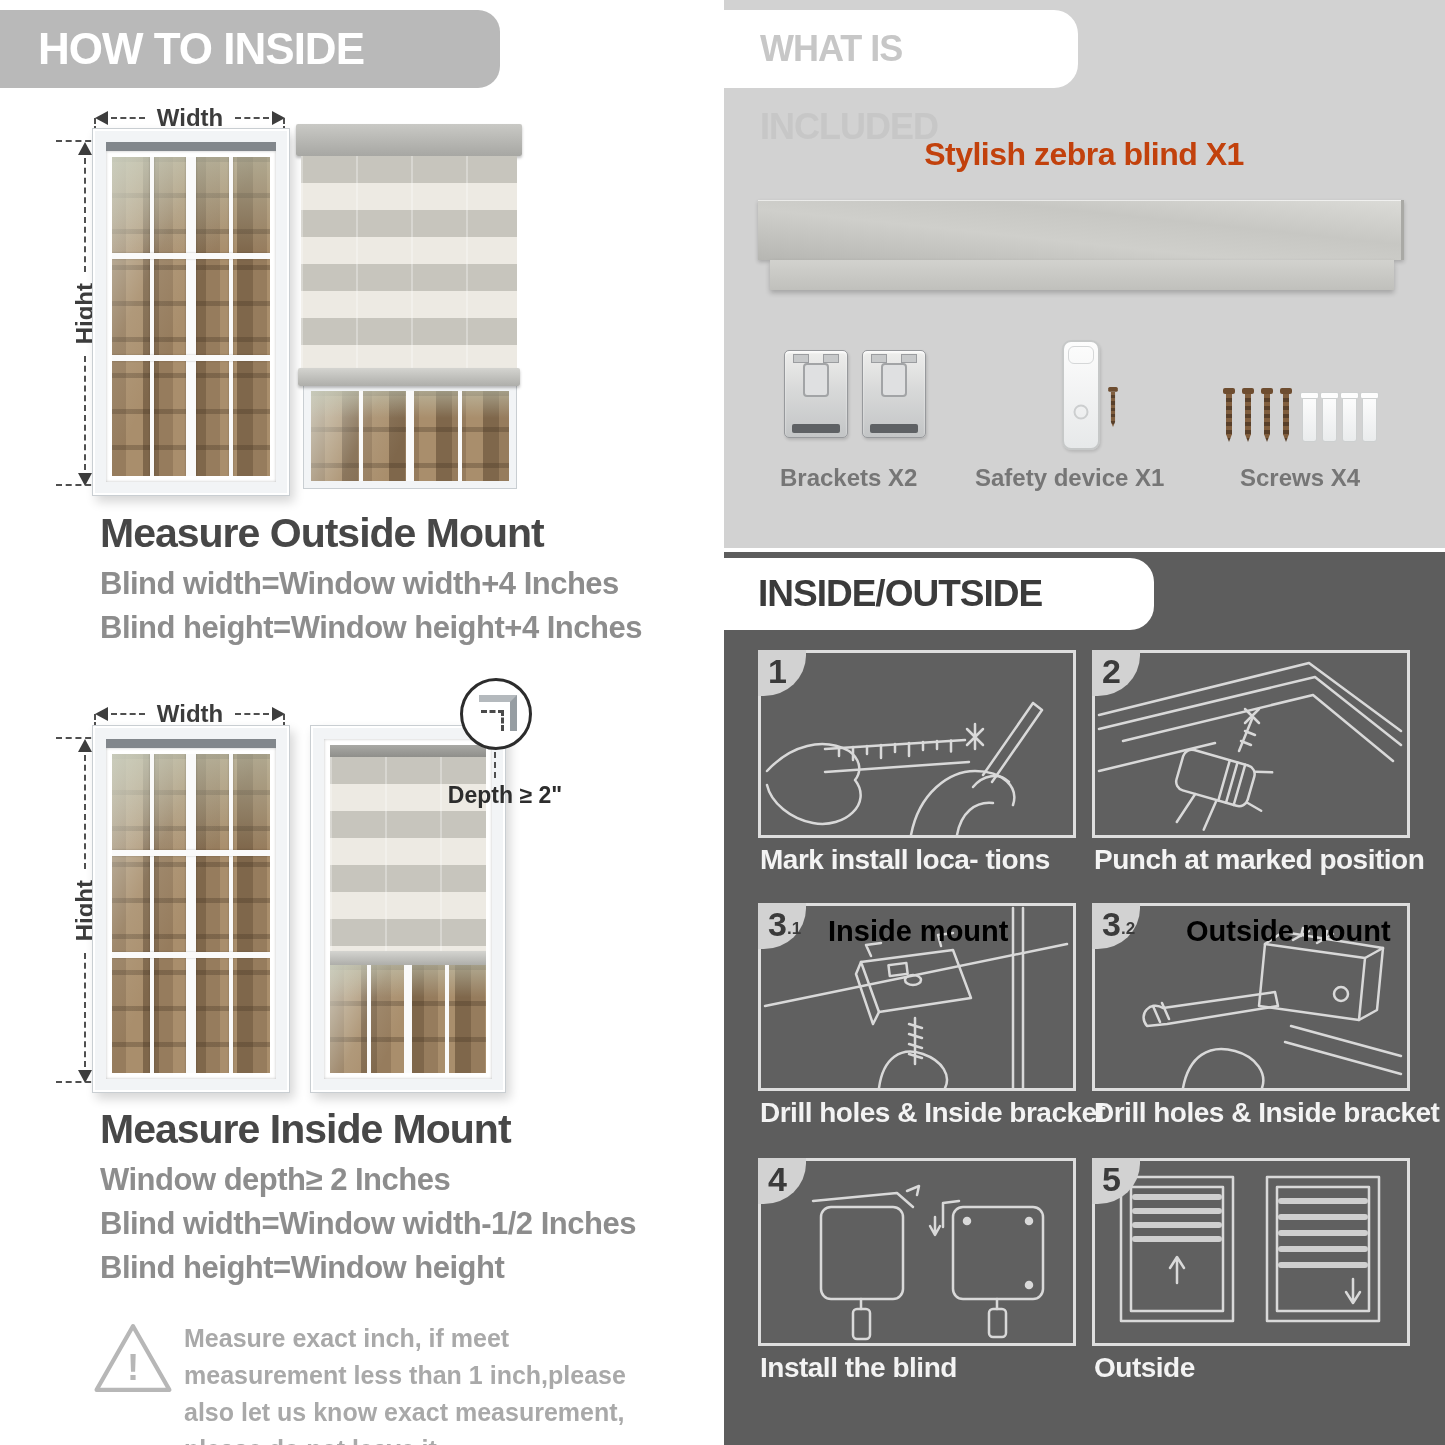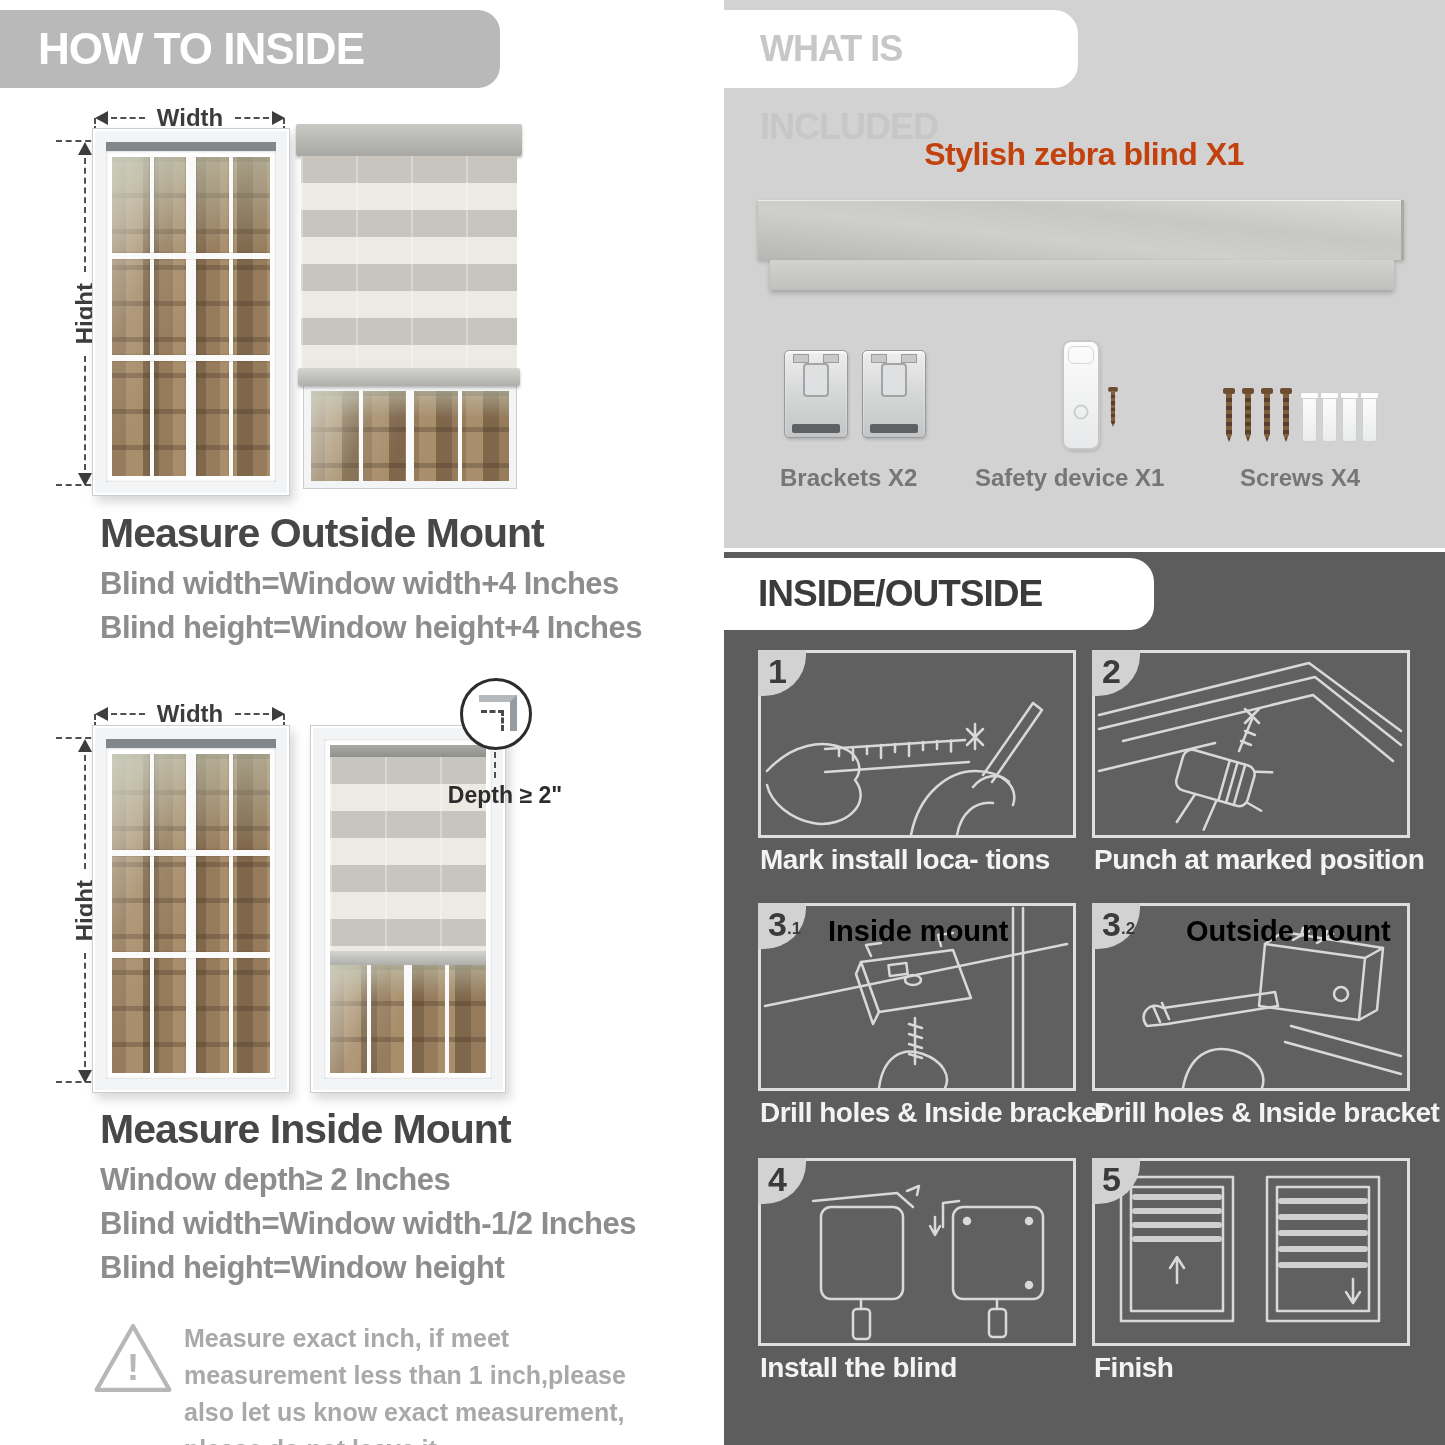--- a/index.html
+++ b/index.html
@@ -444,13 +444,13 @@
     <rect x="172" y="16" width="112" height="144"></rect>
     <rect x="182" y="26" width="92" height="124"></rect>
     <path stroke-width="6" stroke="#cfcfcf" d="M186,40 h84 M186,56 h84 M186,72 h84 M186,88 h84 M186,104 h84"></path>
     <path d="M258,118 l0,22 m-7,-9 l7,11 l7,-11"></path>
   </svg>
 </div>
 <div class="abs badge" style="left:1092px; top:1158px;">
   <span>5</span>
     <span class="sub"></span>
 </div>
-<div class="abs caption" style="left:1094px; top:1352px;">Finish</div>
+<div class="abs caption" style="left:1094px; top:1352px;">Outside</div>
 
 </body></html>

